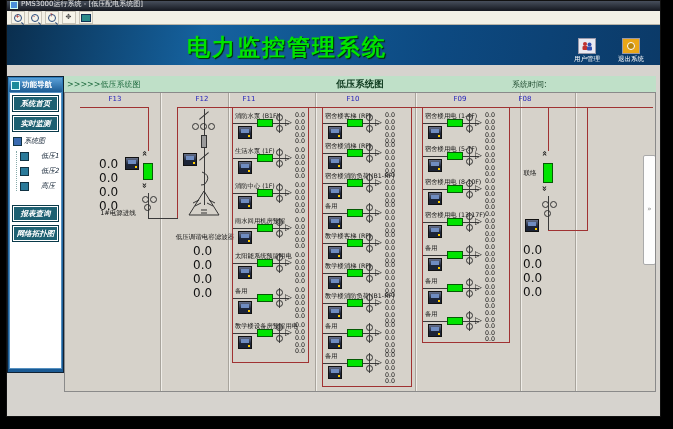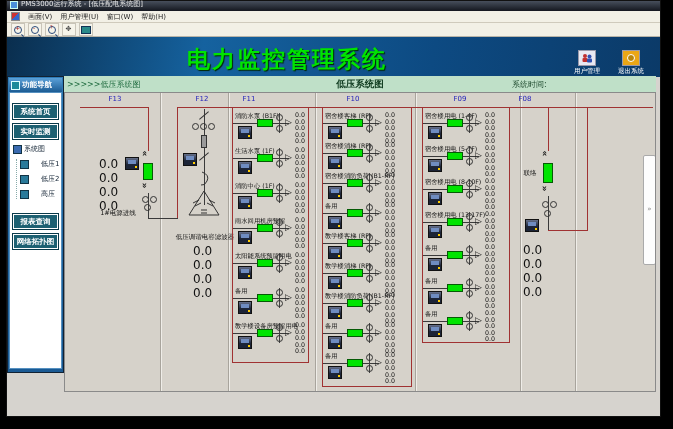--- a/index.html
+++ b/index.html
@@ -35,21 +35,21 @@
   .bico.exit::after{content:"";position:absolute;left:4px;top:3px;width:6px;height:6px;border:1px solid #fff;border-radius:50%;background:#b8860b;}
   
   .greenbar{position:absolute;left:57px;top:75px;width:592px;height:16px;background:#bfe0c8;border-bottom:1px solid #8fb89a;}
   .greenbar .crumb{position:absolute;left:3px;top:3px;font-size:8px;color:#1f6b3f;white-space:nowrap;}
   .greenbar .gtitle{position:absolute;left:0;right:0;top:2px;text-align:center;font-size:9.5px;font-weight:bold;color:#0e3a1e;}
   .greenbar .gtime{position:absolute;left:448px;top:3px;font-size:8px;color:#1f4b2f;white-space:nowrap;}
   
   .sidebar{position:absolute;left:0;top:75px;width:57px;height:297px;background:linear-gradient(180deg,#2e7cb8,#1a5a94);border:1px solid #123;box-sizing:border-box;padding:1px;}
   .sb-head{height:14px;background:linear-gradient(#5aa0d8,#1c5c94);color:#fff;font-size:7.5px;font-weight:bold;display:flex;align-items:center;gap:2px;padding:0 2px;white-space:nowrap;}
   .sb-ico{width:7px;height:7px;background:#1a8a9a;border:1px solid #dff;flex:0 0 auto;}
-  .sb-body{background:#fff;border:1px solid #5590c0;height:calc(100% - 16px);box-sizing:border-box;padding:8px 1px;}
+  .sb-body{background:#fff;border:1px solid #5590c0;height:calc(100% - 16px);box-sizing:border-box;padding:0 1px;font-style:italic;}
   .sb-btn{background:#1d6072;color:#fff;font-size:7.5px;font-weight:bold;text-align:center;height:13px;line-height:13px;border:1px solid #fff;outline:1px solid #0a3a4a;margin:3px 2px 5px 2px;white-space:nowrap;cursor:pointer;}
   .tree-root{display:flex;align-items:center;gap:2px;font-size:7px;color:#123;margin:3px 0 0 2px;cursor:pointer;}
   .tree-kids{margin-left:5px;border-left:1px dotted #8aa;}
   .tree-item{display:flex;align-items:center;gap:12px;font-size:7px;color:#123;margin:5px 0 0 3px;cursor:pointer;}
   .ti{width:7px;height:7px;background:#2a7a9a;border:1px solid #134;flex:0 0 auto;}
   .ti.root{background:#3a6ab0;}
   .gap12{height:12px;}
   
   .panel{position:absolute;left:57px;top:91px;width:592px;height:300px;background:#d6d2ca;border:1px solid #8a8a8a;box-sizing:border-box;overflow:hidden;}
   .divv{position:absolute;top:0;width:1px;height:300px;background:#a8a49c;box-shadow:1px 0 0 #efede8;}
@@ -89,27 +89,20 @@
 </head>
 <body>
 
 <div class="win">
 
   <div class="titlebar">
     <span class="appico"></span>
     <span class="ttl">PMS3000运行系统 - [低压配电系统图]</span>
   </div>
 
-  <div class="menubar">
-    <span class="mico"></span>
-    <span class="mi">画面(V)</span>
-    <span class="mi">用户管理(U)</span>
-    <span class="mi">窗口(W)</span>
-    <span class="mi">帮助(H)</span>
-  </div>
 
   <div class="toolbar">
     <span class="tbtn">
         <span class="mag plus"></span>
       </span>
     <span class="tbtn">
         <span class="mag minus"></span>
       </span>
     <span class="tbtn">
         <span class="mag quest"></span>

